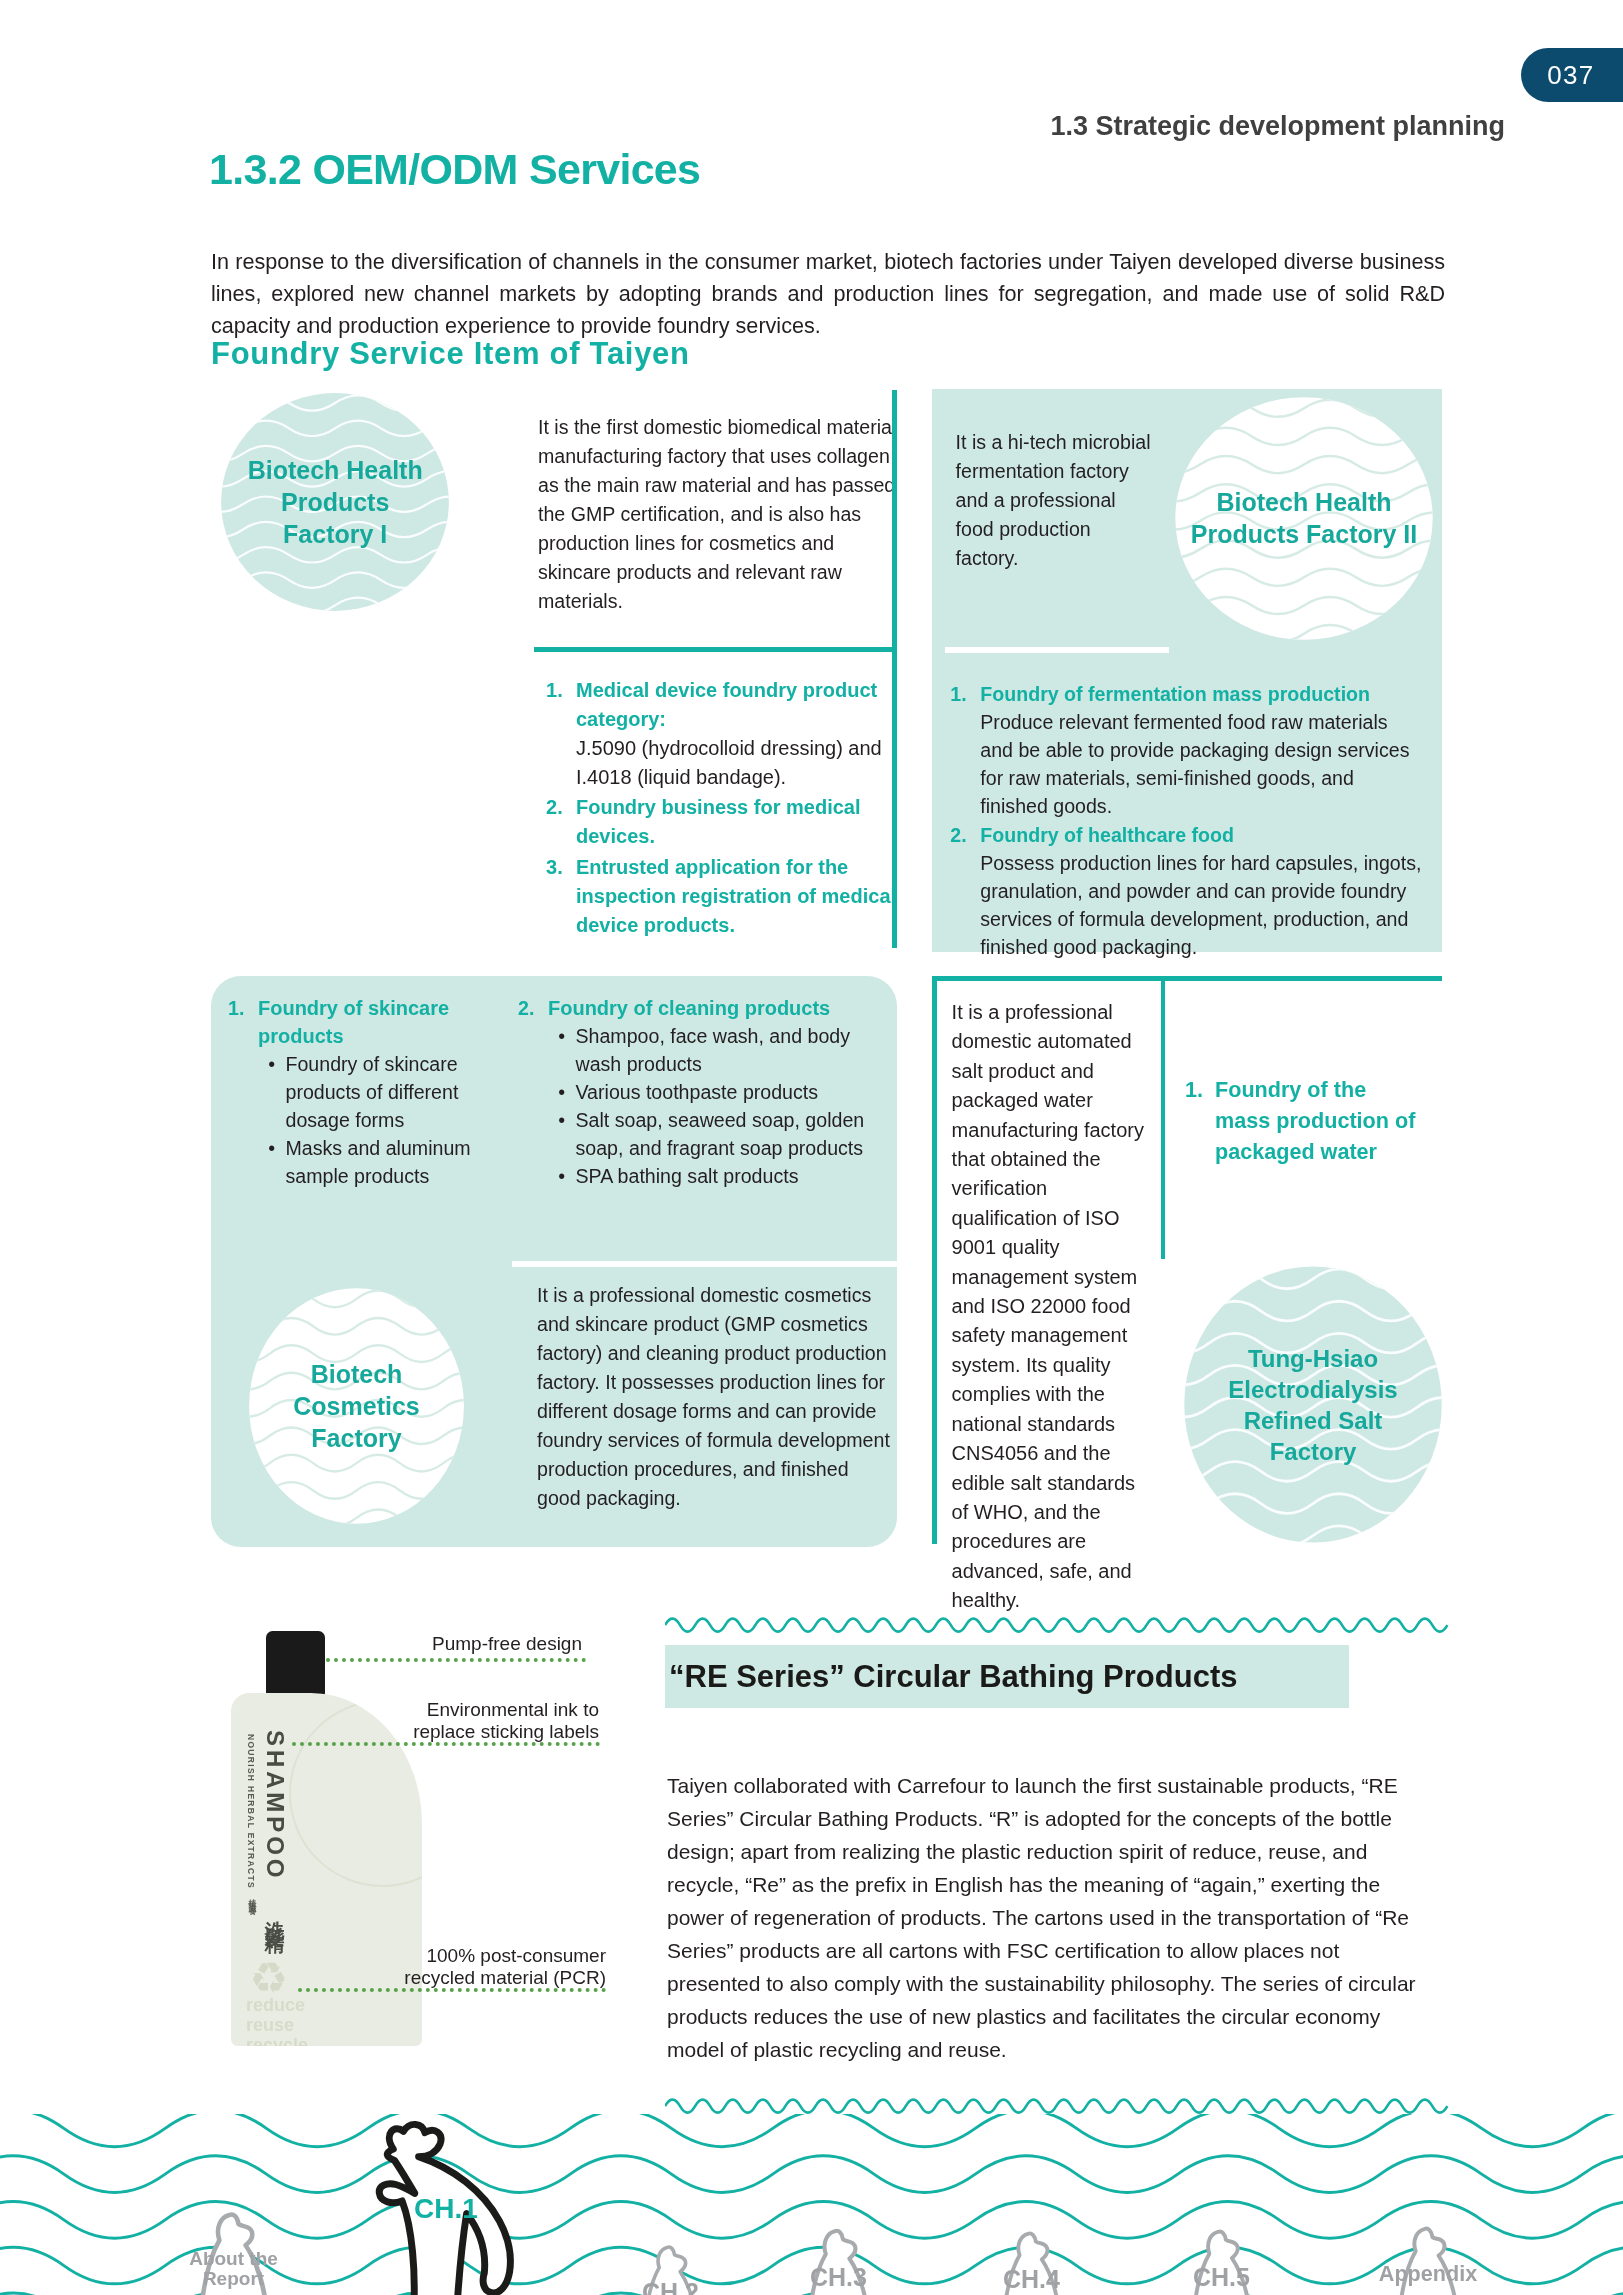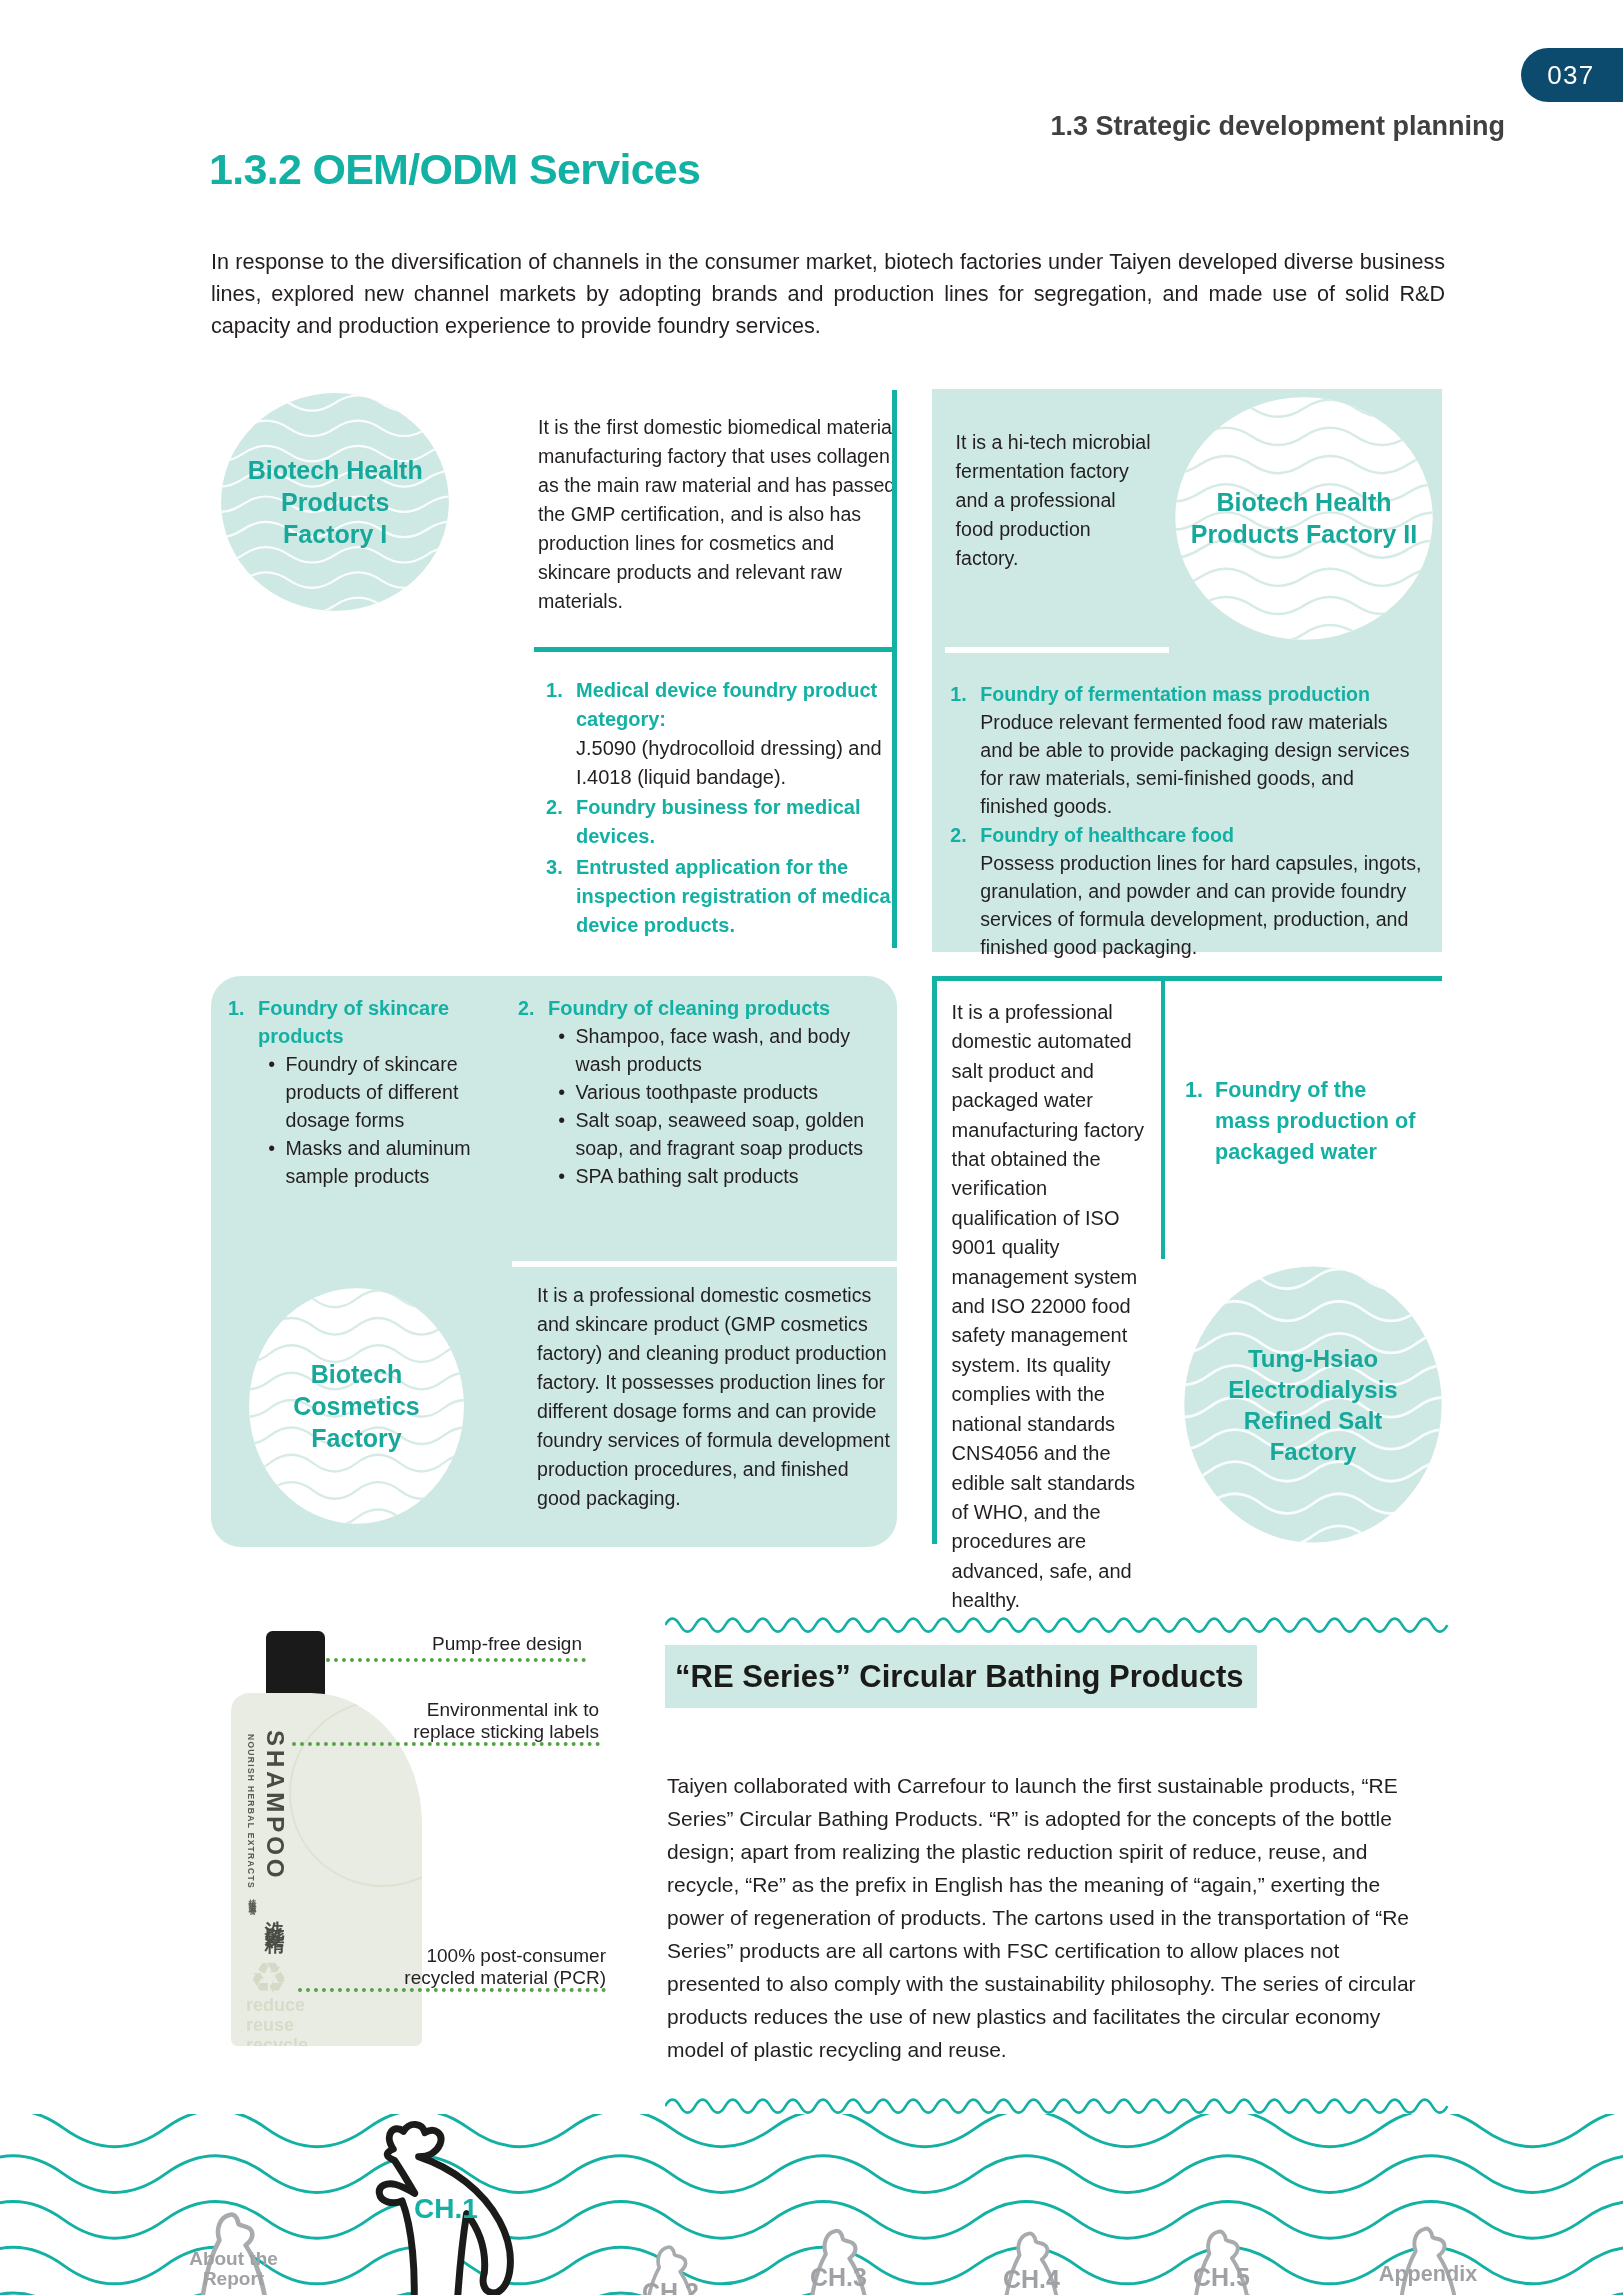--- a/index.html
+++ b/index.html
@@ -42,22 +42,22 @@
   .ni .num::before{content:counter(item) ".";}
   .ni{counter-increment:item;}
   .ni .itxt{flex:1;}
   .ititle{font-weight:bold;color:#13b0a4;display:inline;}
   .idetail{display:block;color:#231f20;font-weight:normal;}
   .bul{display:flex;}
   .bul .bdot{flex:0 0 27.5px;text-align:center;}
   .bul .btxt{flex:1;}
 
   
-  .re-heading{position:absolute;left:665px;top:1645px;width:592px;height:63px;background:#cee8e3;
-              display:flex;align-items:center;padding-left:10px;box-sizing:border-box;
+  .re-heading{position:absolute;left:665px;top:1645px;width:684px;height:63px;background:#cee8e3;
+              display:flex;align-items:center;padding-left:4px;box-sizing:border-box;
               font-size:31px;font-weight:bold;color:#1a1a18;}
   .re-para{position:absolute;left:667px;top:1748px;width:766px;font-size:21px;line-height:33px;}
 
   
   .cap{position:absolute;left:266px;top:1631px;width:59px;height:65px;background:#1a1a1a;border-radius:6.5px 6.5px 3.3px 3.3px;}
   .bottle{position:absolute;left:231px;top:1693px;width:191px;height:353px;background:#e9ece2;
           border-radius:18.3px 111px 6.5px 6.5px / 18.3px 131px 6.5px 6.5px;overflow:hidden;}
   .bottle .crease{position:absolute;left:58px;top:6.5px;width:183px;height:183px;border:2.6px solid #dde3d3;border-radius:50%;}
   .vt{writing-mode:vertical-rl;text-orientation:mixed;}
   .v-main{position:absolute;left:30px;top:37px;font-size:24px;font-weight:bold;letter-spacing:3.9px;color:#474c45;}
@@ -83,20 +83,21 @@
 </head>
 <body>
 
 <div class="page">
 
   <div class="hdr-label">1.3 Strategic development planning</div>
   <div class="badge">037</div>
 
   <div class="title">1.3.2 OEM/ODM Services</div>
   <p class="intro">In response to the diversification of channels in the consumer market, biotech factories under Taiyen developed diverse business lines, explored new channel markets by adopting brands and production lines for segregation, and made use of solid R&amp;D capacity and production experience to provide foundry services.</p>
+  <div class="sec-heading">Foundry Service Item of Taiyen</div>
 
   <section class="block b1">
     <div class="wave-ellipse" style="left:9.2px;top:2.6px;width:230px;height:220px;">
         <svg viewBox="0 0 100 100" preserveAspectRatio="none" style="position:absolute;inset:0;width:100%;height:100%;overflow:visible">
     <defs>
             <clipPath id="wc0">
               <ellipse cx="50" cy="50" rx="49.5" ry="49.5"></ellipse>
             </clipPath>
           </defs>
     <ellipse cx="50" cy="50" rx="49.5" ry="49.5" fill="#cee8e3"></ellipse>

